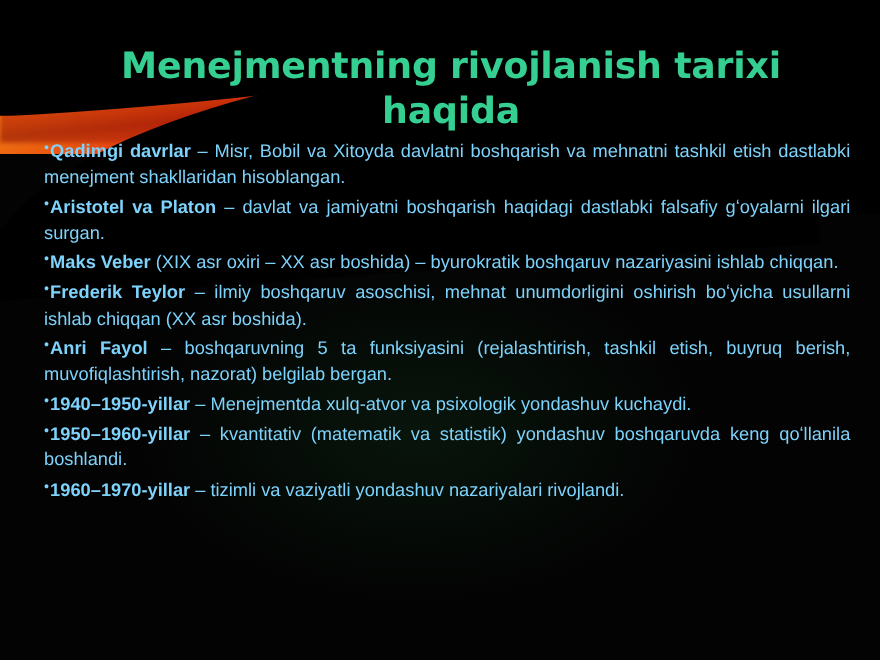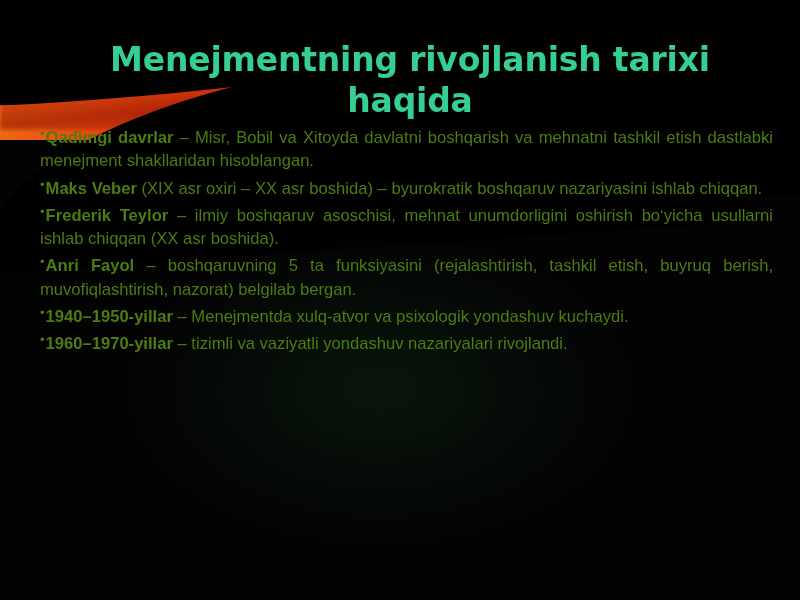--- a/index.html
+++ b/index.html
@@ -135,21 +135,21 @@
     line-height: 1.24;
     letter-spacing: -0.2px;
     text-shadow: 0 0 1px rgba(0,0,0,0.9);
   }
 
   
   .body {
     position: absolute;
     left: 40px; top: 122px;
     width: 733px;
-    color: #4d7c0f;
+    color: #7dd3fc;
     font-size: 16.6px;
     line-height: 23.3px;
     text-align: justify;
     text-justify: inter-word;
   }
   .para {
     margin: 0;
     padding: 0;
     text-indent: 0;
   }
@@ -177,20 +177,22 @@
   <div class="teal-mask"></div>
   <div class="teal-mask2"></div>
   <div class="glow"></div>
 
   <div class="title">
     <div>Menejmentning rivojlanish tarixi haqida</div>
   </div>
 
   <div class="body">
       <p class="para"><span class="bullet">•</span><span class="lead">Qadimgi davrlar</span><span> – Misr, Bobil va Xitoyda davlatni boshqarish va mehnatni tashkil etish dastlabki menejment shakllaridan hisoblangan.</span></p>
+      <p class="para"><span class="bullet">•</span><span class="lead">Aristotel va Platon</span><span> – davlat va jamiyatni boshqarish haqidagi dastlabki falsafiy gʻoyalarni ilgari surgan.</span></p>
       <p class="para"><span class="bullet">•</span><span class="lead">Maks Veber</span><span> (XIX asr oxiri – XX asr boshida) – byurokratik boshqaruv nazariyasini ishlab chiqqan.</span></p>
       <p class="para"><span class="bullet">•</span><span class="lead">Frederik Teylor</span><span> – ilmiy boshqaruv asoschisi, mehnat unumdorligini oshirish boʻyicha usullarni ishlab chiqqan (XX asr boshida).</span></p>
       <p class="para"><span class="bullet">•</span><span class="lead">Anri Fayol</span><span> – boshqaruvning 5 ta funksiyasini (rejalashtirish, tashkil etish, buyruq berish, muvofiqlashtirish, nazorat) belgilab bergan.</span></p>
       <p class="para"><span class="bullet">•</span><span class="lead">1940–1950-yillar</span><span> – Menejmentda xulq-atvor va psixologik yondashuv kuchaydi.</span></p>
+      <p class="para"><span class="bullet">•</span><span class="lead">1950–1960-yillar</span><span> – kvantitativ (matematik va statistik) yondashuv boshqaruvda keng qoʻllanila boshlandi.</span></p>
       <p class="para"><span class="bullet">•</span><span class="lead">1960–1970-yillar</span><span> – tizimli va vaziyatli yondashuv nazariyalari rivojlandi.</span></p>
     </div>
 
 </div>
 
 </body></html>

